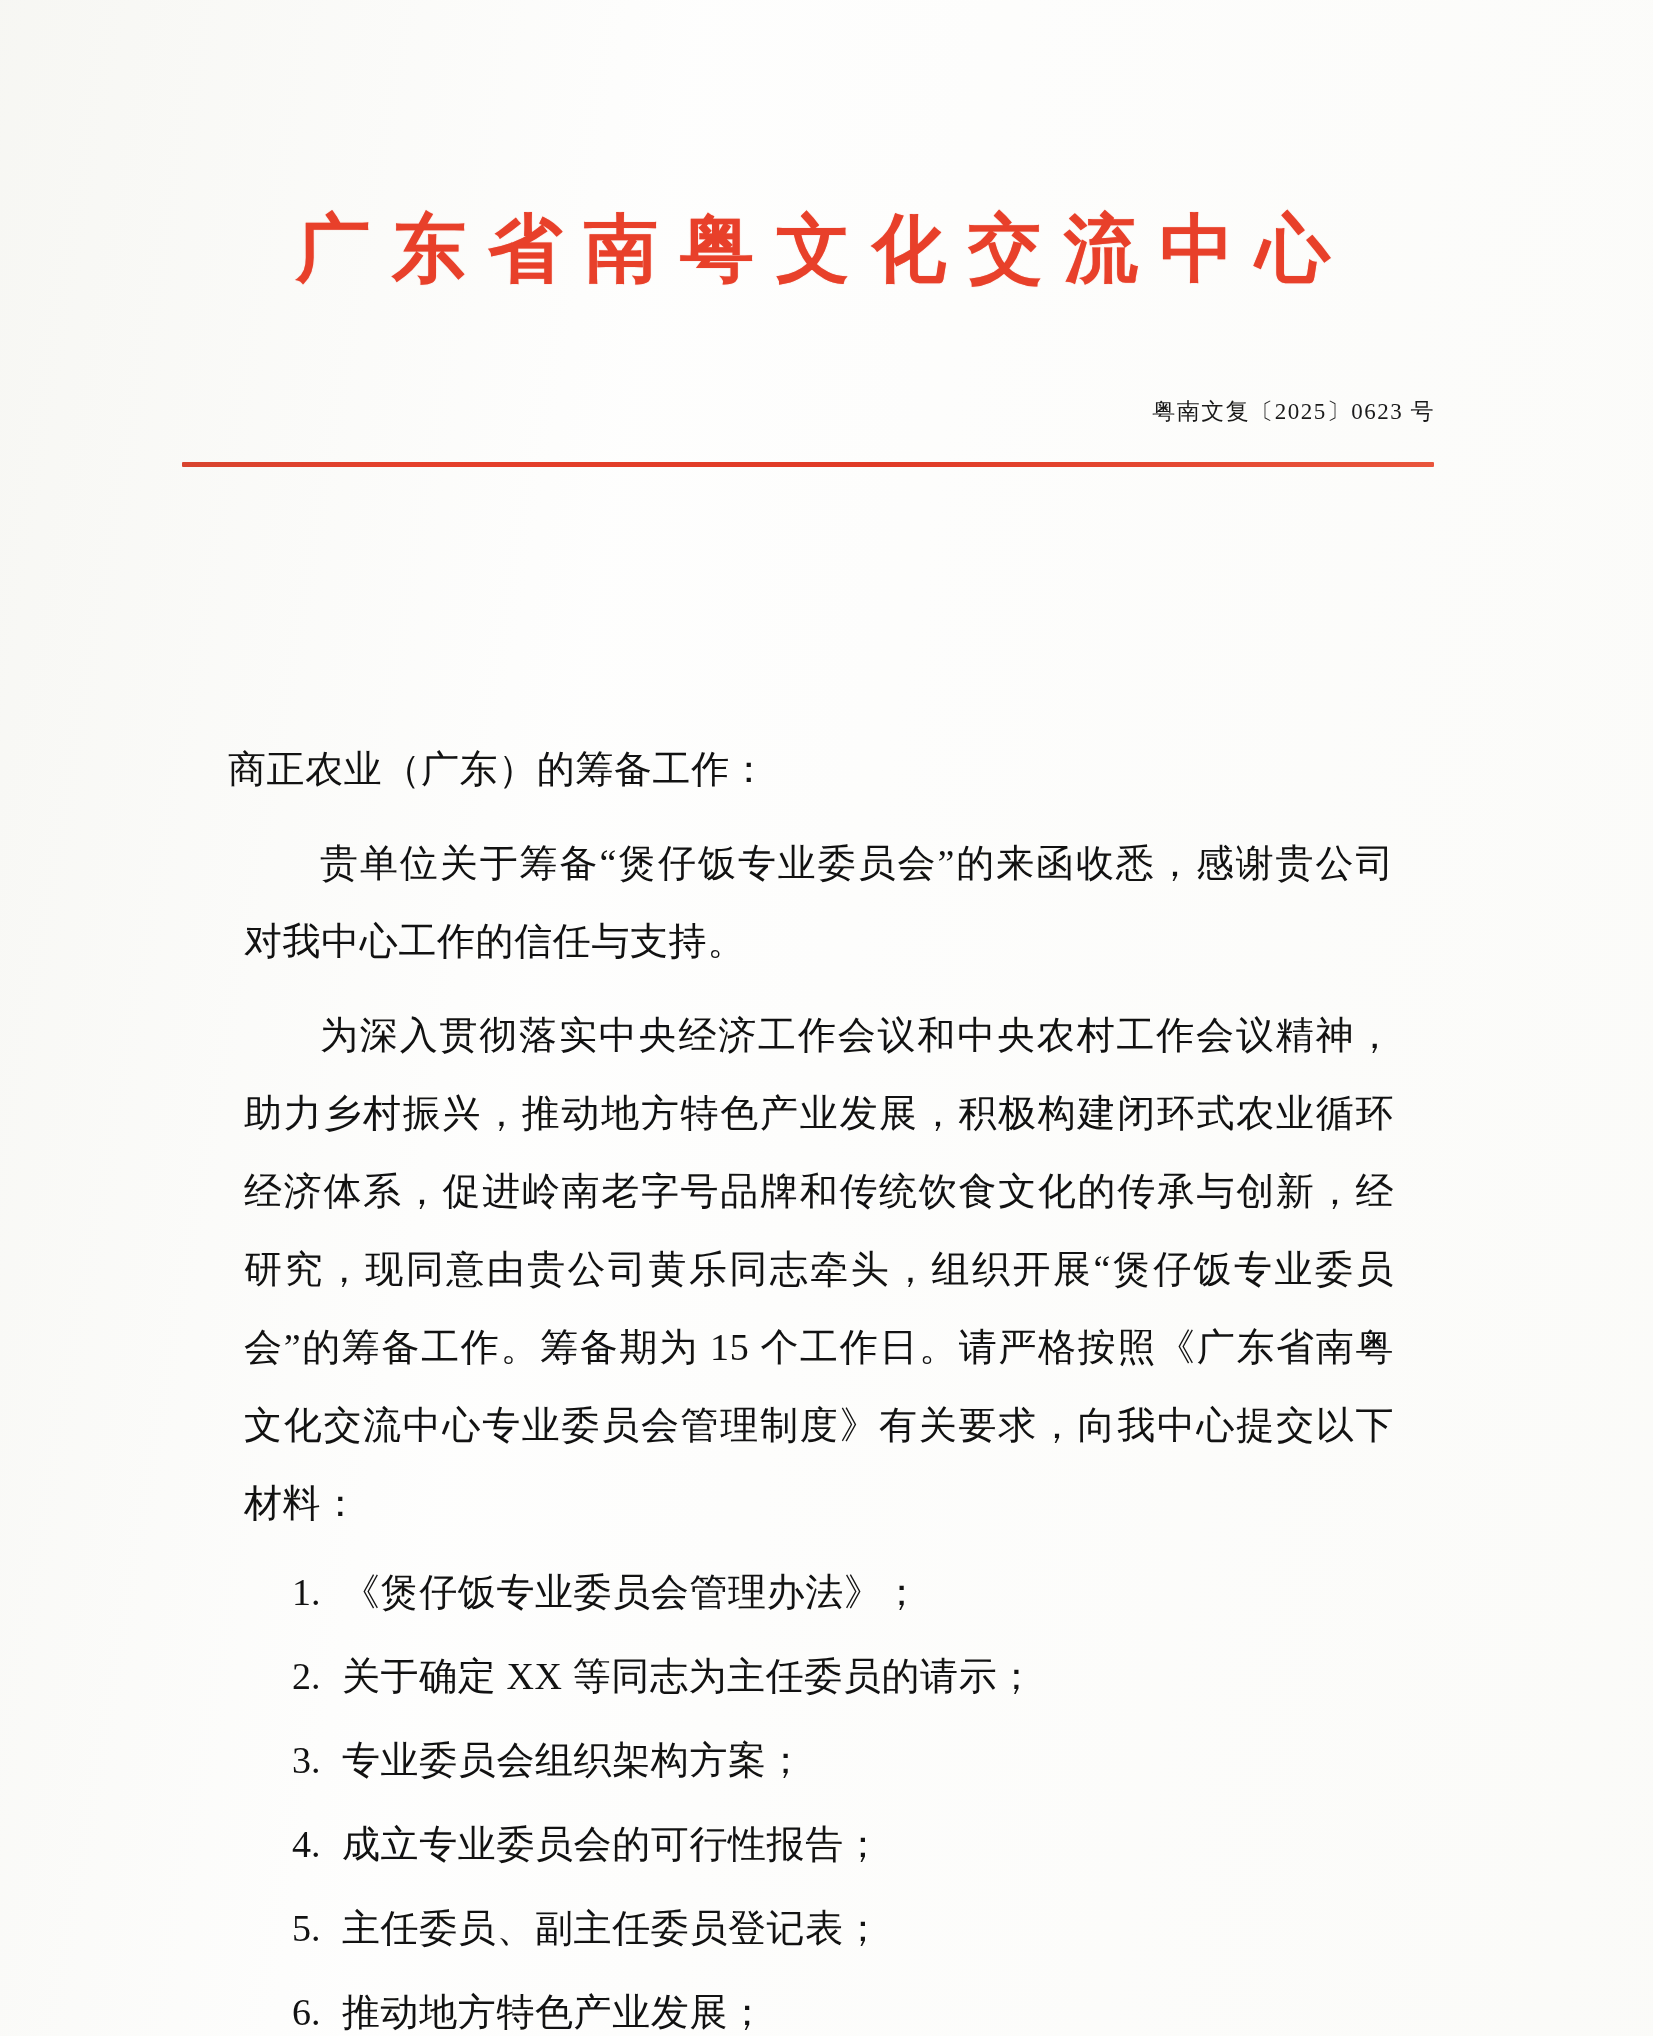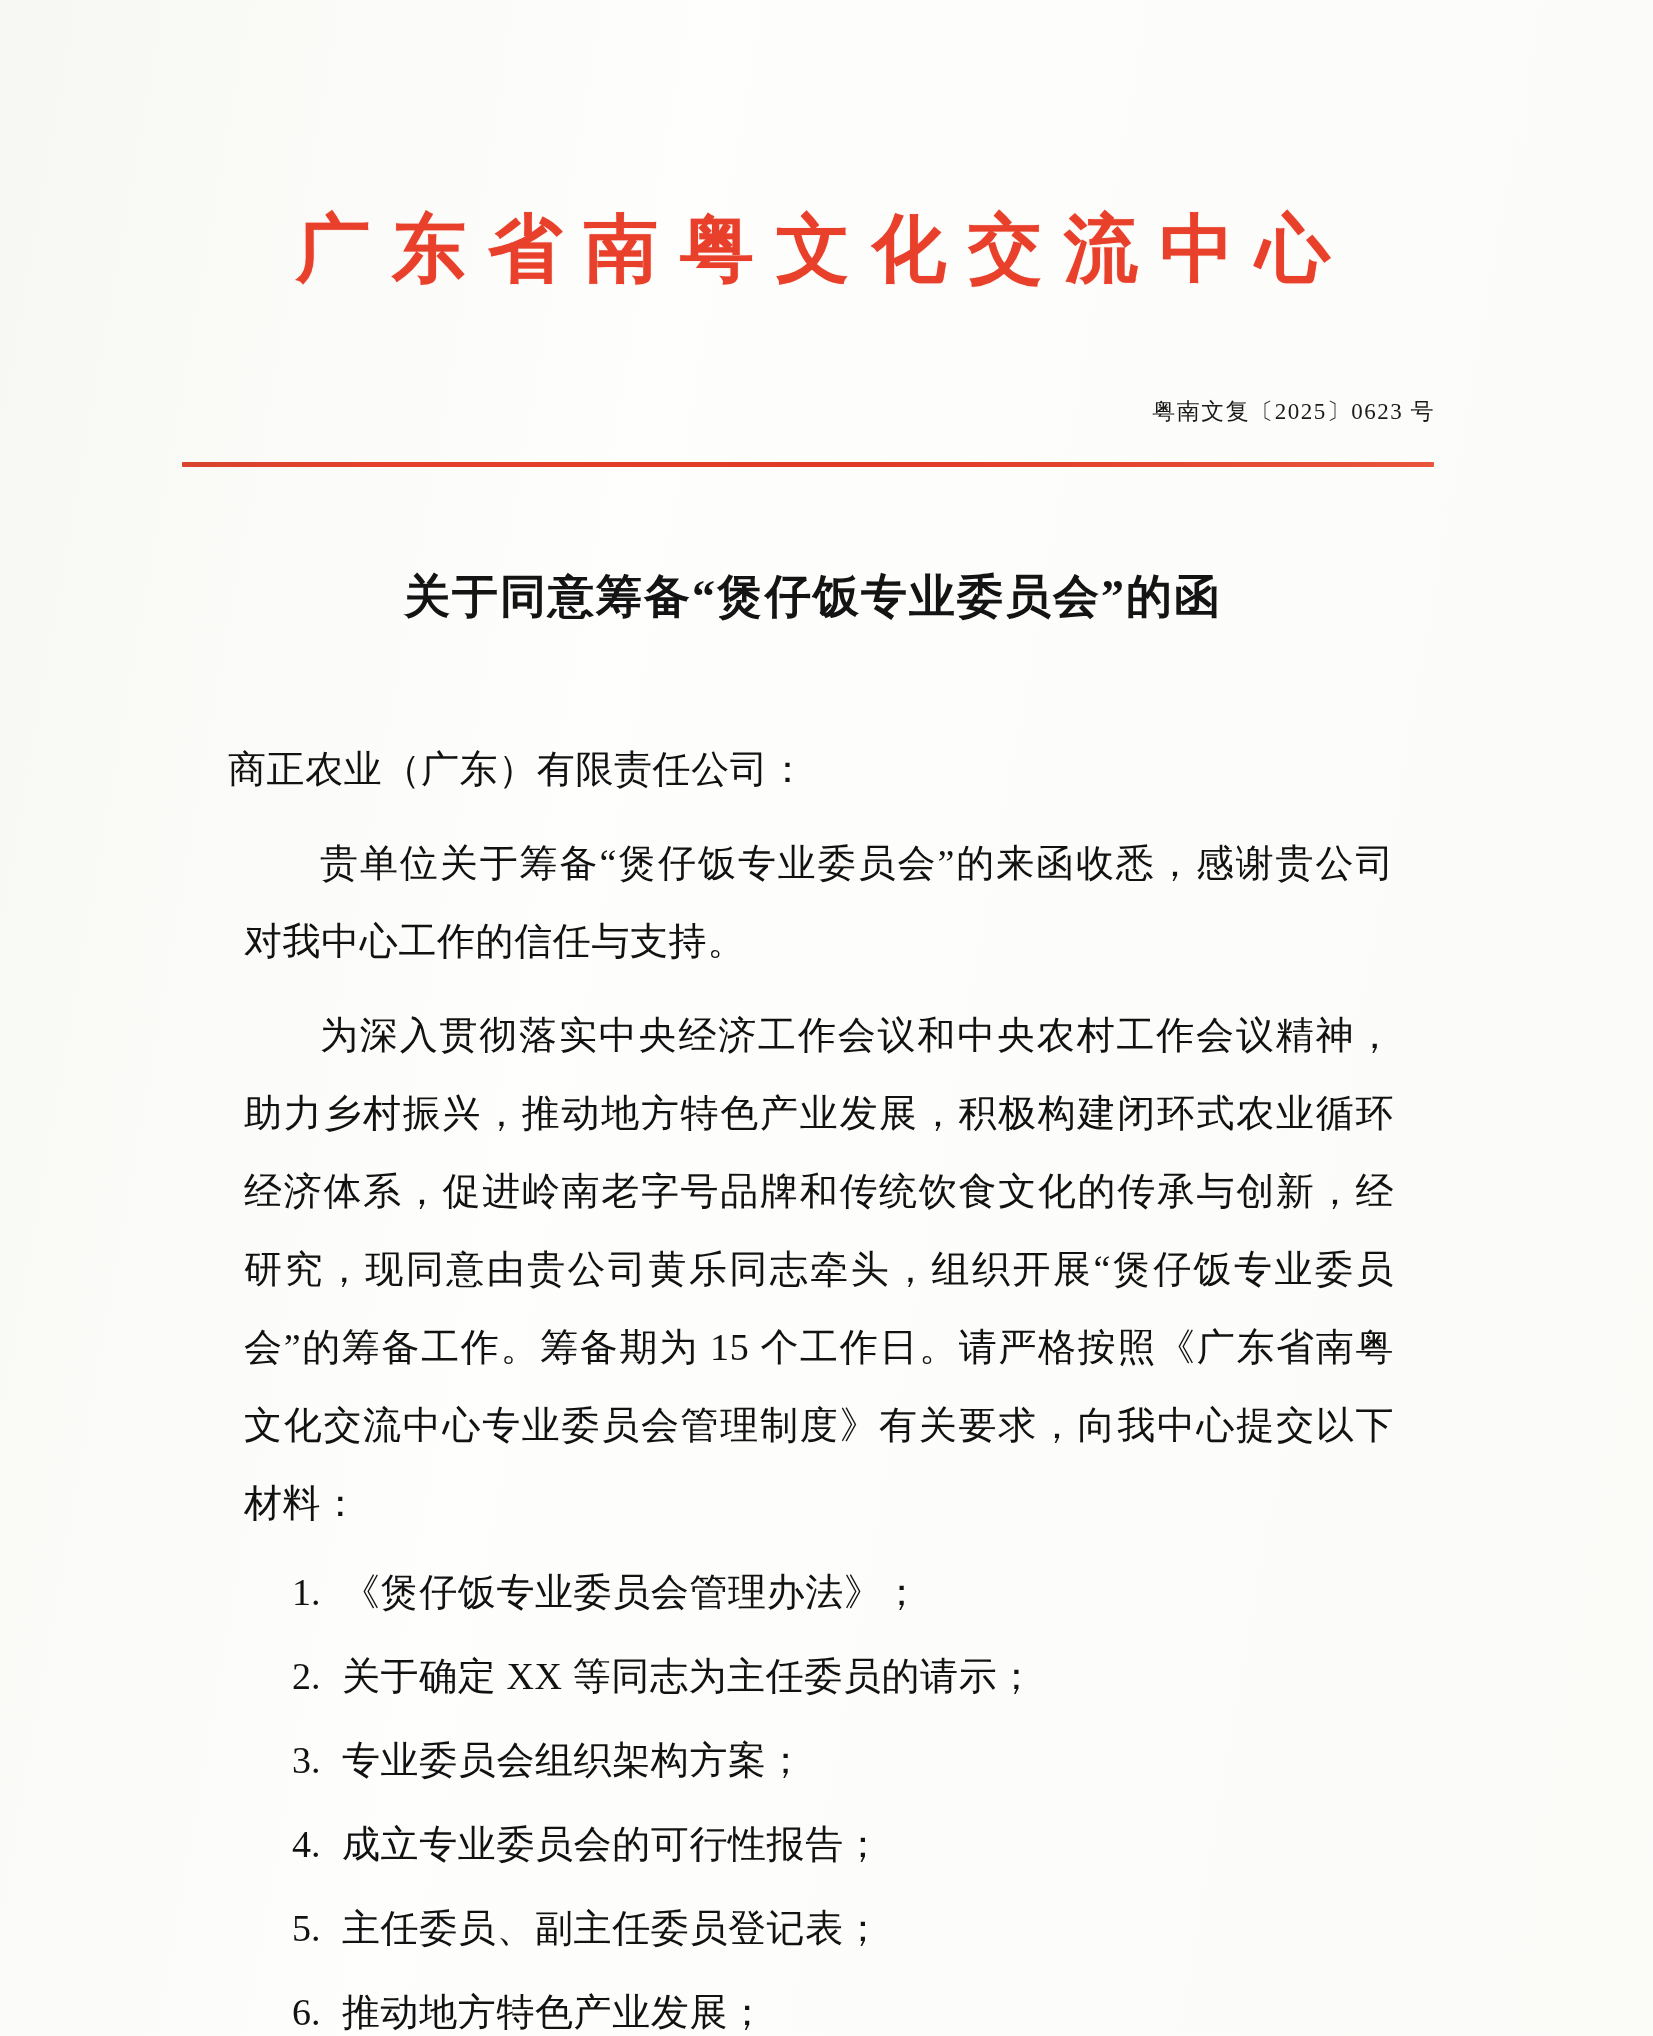--- a/index.html
+++ b/index.html
@@ -151,25 +151,24 @@
   <div class="content">
 
     <div class="letterhead">
       <div class="letterhead-title">广东省南粤文化交流中心</div>
     </div>
 
     <div class="doc-number">粤南文复〔2025〕0623 号</div>
 
     <div class="red-rule"></div>
 
-    <div class="doc-title">关于同意筹备“煲仔饭专业委员会”的函</div>
 
     <div class="body-block">
 
-      <p class="recipient">商正农业（广东）有限责任公司：</p>
+      <p class="recipient">商正农业（广东）的筹备工作：</p>
 
       <p class="para">贵单位关于筹备“煲仔饭专业委员会”的来函收悉，感谢贵公司对我中心工作的信任与支持。</p>
 
       <p class="para">为深入贯彻落实中央经济工作会议和中央农村工作会议精神，助力乡村振兴，推动地方特色产业发展，积极构建闭环式农业循环经济体系，促进岭南老字号品牌和传统饮食文化的传承与创新，经研究，现同意由贵公司黄乐同志牵头，组织开展“煲仔饭专业委员会”的筹备工作。筹备期为 15 个工作日。请严格按照《广东省南粤文化交流中心专业委员会管理制度》有关要求，向我中心提交以下材料：</p>
 
       <ol class="item-list">
         <li>
           <span class="item-num">1.</span>
           <span class="item-text">《煲仔饭专业委员会管理办法》；</span>
         </li>

